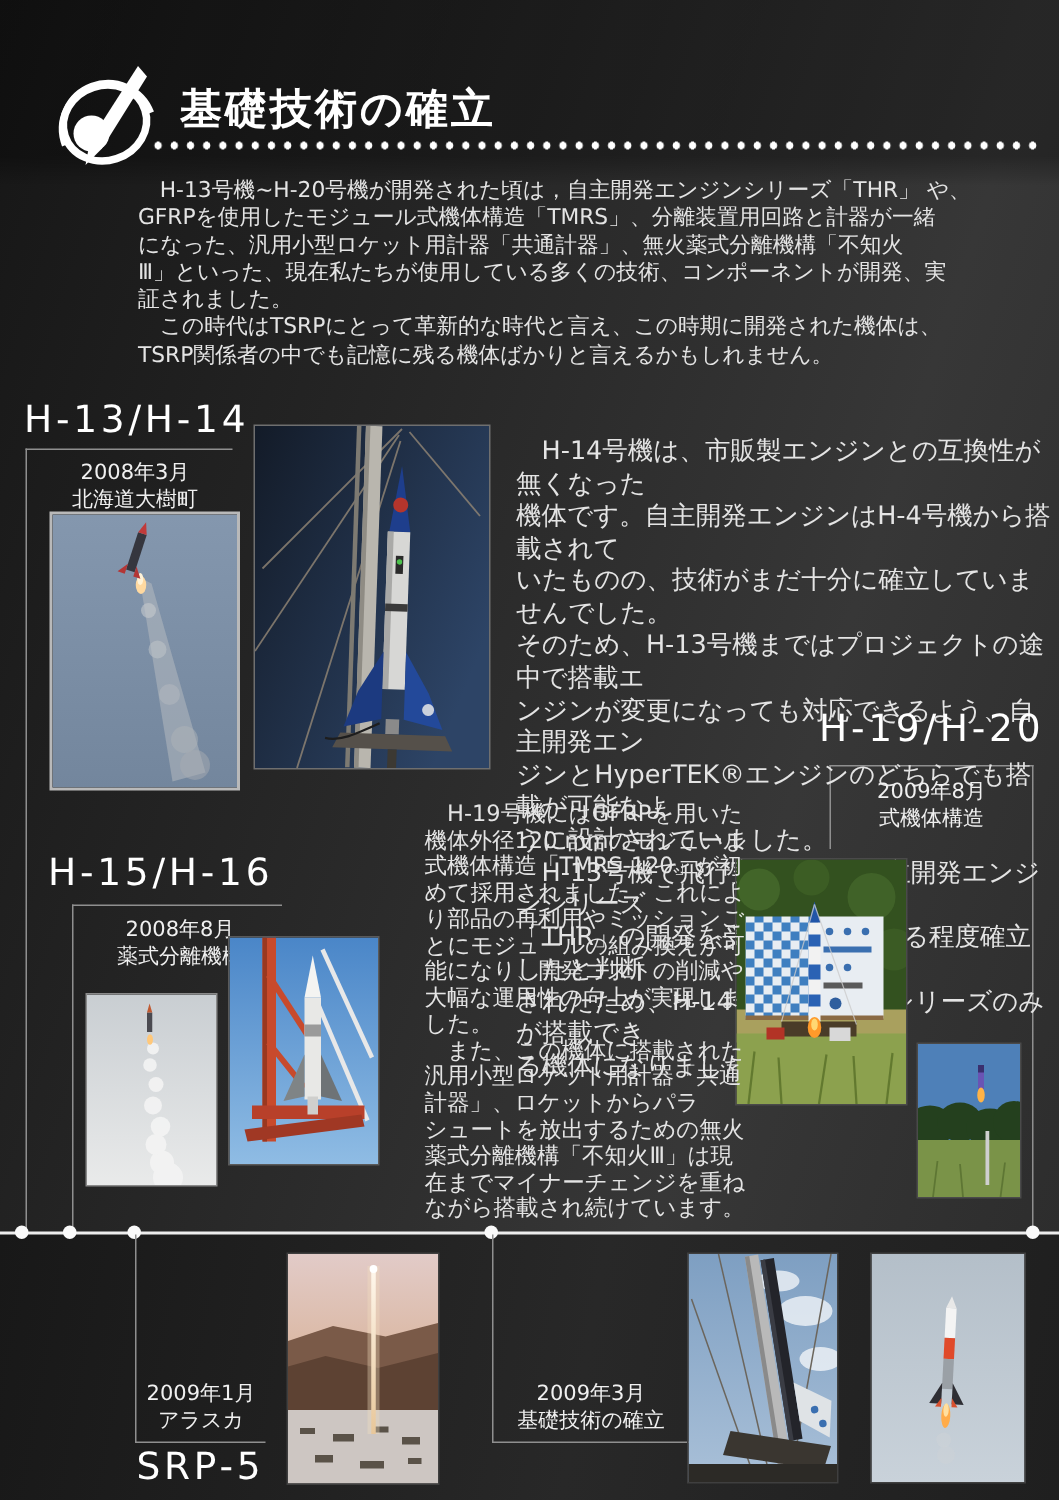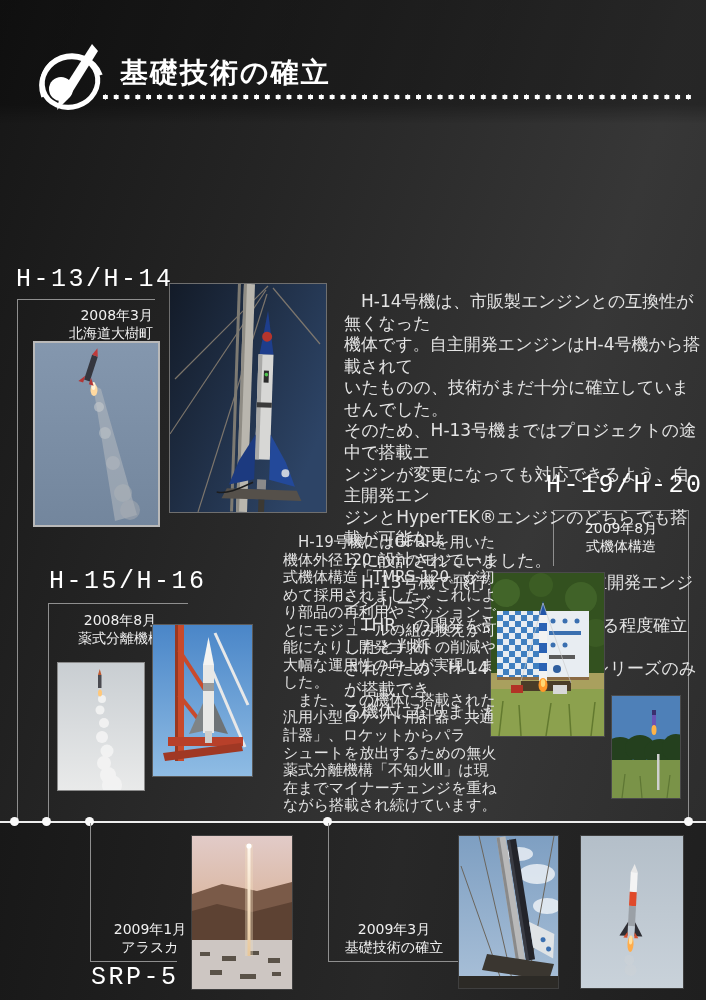--- a/index.html
+++ b/index.html
@@ -5,21 +5,21 @@
   html,body{margin:0;padding:0;background:#000;}
   .page{position:relative;width:706px;height:1000px;overflow:hidden;
     font-family:"DejaVu Sans","Liberation Sans",sans-serif;color:#e8e8e8;
     background:
       linear-gradient(to bottom, rgba(0,0,0,.30) 0, rgba(0,0,0,.30) 104px, rgba(0,0,0,0) 124px),
       linear-gradient(108deg,#161616 0%,#252525 32%,#373737 68%,#2b2b2b 100%);}
   .abs{position:absolute;}
   .title{color:#fff;font-size:28px;font-weight:700;letter-spacing:2px;white-space:nowrap;}
   .dots{background-image:radial-gradient(2.6px 2.6px at 50% 50%, #fff 95%, rgba(255,255,255,0));
     background-size:10.8px 8px;background-repeat:repeat-x;height:8px;}
-  .heading{color:#fff;font-size:25px;letter-spacing:2.5px;white-space:nowrap;font-family:Liberation Mono, monospace;}
+  .heading{color:#fff;font-size:25px;letter-spacing:2.5px;white-space:nowrap;}
   .date{color:#f0f0f0;font-size:14px;line-height:1.32;text-align:center;white-space:pre-line;}
   .body-txt{white-space:pre-line;color:#e4e4e4;}
   .intro{font-size:14.5px;line-height:1.26;}
   .col-r{font-size:17px;line-height:1.27;}
   .col-m{font-size:15px;line-height:1.17;}
   .line{position:absolute;background:#8f8f8f;}
   .tline{position:absolute;left:0;top:821px;width:706px;height:2px;background:#ededed;}
   .node{position:absolute;width:9px;height:9px;border-radius:50%;background:#fafafa;}
   .bstrip{position:absolute;left:0;top:823px;width:706px;height:177px;
     background:linear-gradient(100deg,#181818,#282828 55%,#1f1f1f);}
@@ -35,41 +35,48 @@
 
   <svg class="abs" style="left:34px;top:42px;width:78px;height:74px;" viewBox="0 0 78 74">
     <ellipse cx="36" cy="40" rx="28" ry="25" fill="none" stroke="#fff" stroke-width="5" transform="rotate(-18 36 40)"></ellipse>
     <path d="M9,55 A31,31 0 1 1 67,33" fill="none" stroke="#fff" stroke-width="3.5"></path>
     <circle cx="27" cy="47" r="12" fill="#fff"></circle>
     <polygon points="58,2 64,9 34,57 23,68 26,52" fill="#fff"></polygon>
   </svg>
   <div class="abs title" style="left:120px;top:54px;">基礎技術の確立</div>
   <div class="abs dots" style="left:100px;top:93px;width:592px;"></div>
 
+  <div class="abs body-txt intro" style="left:92px;top:118px;width:606px;">　H-13号機~H-20号機が開発された頃は，自主開発エンジンシリーズ「THR」 や、
+GFRPを使用したモジュール式機体構造「TMRS」、分離装置用回路と計器が一緒
+になった、汎用小型ロケット用計器「共通計器」、無火薬式分離機構「不知火
+Ⅲ」といった、現在私たちが使用している多くの技術、コンポーネントが開発、実
+証されました。
+　この時代はTSRPにとって革新的な時代と言え、この時期に開発された機体は、
+TSRP関係者の中でも記憶に残る機体ばかりと言えるかもしれません。</div>
 
   <div class="line" style="left:17px;top:299px;width:138px;height:1px;"></div>
   <div class="line" style="left:17px;top:299px;width:1px;height:523px;"></div>
   <div class="line" style="left:48px;top:603px;width:140px;height:1px;"></div>
   <div class="line" style="left:48px;top:603px;width:1px;height:219px;"></div>
   <div class="line" style="left:553px;top:510px;width:136px;height:1px;"></div>
   <div class="line" style="left:553px;top:510px;width:1px;height:56px;"></div>
   <div class="line" style="left:688px;top:510px;width:1px;height:312px;"></div>
   <div class="tline"></div>
   <div class="node" style="left:10px;top:817px;"></div>
   <div class="node" style="left:42px;top:817px;"></div>
   <div class="node" style="left:85px;top:817px;"></div>
   <div class="node" style="left:323px;top:817px;"></div>
   <div class="node" style="left:684px;top:817px;"></div>
   <div class="line" style="left:90px;top:823px;width:1px;height:139px;"></div>
   <div class="line" style="left:90px;top:961px;width:87px;height:1px;"></div>
   <div class="line" style="left:328px;top:823px;width:1px;height:139px;"></div>
   <div class="line" style="left:328px;top:961px;width:131px;height:1px;"></div>
 
   <div class="abs heading" style="left:16px;top:265px;">H-13/H-14</div>
-  <div class="abs date" style="left:27px;top:306px;width:126px;text-align:right;">2008年3月
+  <div class="abs date" style="left:27px;top:306px;width:126px;">2008年3月
 北海道大樹町</div>
 
   <div class="photo" style="left:33px;top:341px;width:123px;height:182px;border:2px solid #b9b9b9;">
     <svg viewBox="0 0 123 182" preserveAspectRatio="none">
       <defs>
           <linearGradient id="g1" x1="0" y1="0" x2="0" y2="1">
         <stop offset="0" stop-color="#8497ae"></stop>
             <stop offset="1" stop-color="#73869d"></stop>
           </linearGradient>
         </defs>
@@ -229,21 +236,21 @@
 大幅な運用性の向上が実現しま
 した。
 　また、この機体に搭載された
 汎用小型ロケット用計器「共通
 計器」、ロケットからパラ
 シュートを放出するための無火
 薬式分離機構「不知火Ⅲ」は現
 在までマイナーチェンジを重ね
 ながら搭載され続けています。</div>
 
-  <div class="abs heading" style="left:49px;top:567px;">H-15/H-16</div>
+  <div class="abs heading" style="left:32px;top:567px;">H-15/H-16</div>
   <div class="abs date" style="left:58px;top:611px;width:124px;">2008年8月
 薬式分離機構</div>
 
   <div class="photo" style="left:57px;top:662px;width:86px;height:127px;border:1px solid #8a8a8a;">
     <svg viewBox="0 0 86 127" preserveAspectRatio="none">
       <defs>
           <linearGradient id="g3" x1="0" y1="0" x2="0" y2="1">
         <stop offset="0" stop-color="#c9ced2"></stop>
             <stop offset="1" stop-color="#e9eaea"></stop>
           </linearGradient>
@@ -286,21 +293,21 @@
       <polygon points="10,128 88,118 90,126 12,136" fill="#a03824"></polygon>
       <polygon points="50,40 61,40 55.5,12" fill="#f4f4f2"></polygon>
       <rect x="50" y="40" width="11" height="68" fill="#e8e8e6"></rect>
       <rect x="50" y="58" width="11" height="8" fill="#9a9a9a"></rect>
       <polygon points="50,78 50,106 36,109" fill="#7f8486"></polygon>
       <polygon points="61,78 61,106 75,109" fill="#6e7376"></polygon>
       <rect x="52" y="106" width="7" height="12" fill="#cfcfcd"></rect>
     </svg>
   </div>
 
-  <div class="abs date" style="left:94px;top:920px;width:80px;margin-left:16px;">2009年1月
+  <div class="abs date" style="left:94px;top:920px;width:80px;">2009年1月
 アラスカ</div>
   <div class="abs heading" style="left:91px;top:963px;">SRP-5</div>
 
   <div class="photo" style="left:191px;top:835px;width:100px;height:153px;border:1px solid #3f3f3f;">
     <svg viewBox="0 0 100 153" preserveAspectRatio="none">
       <defs>
         <linearGradient id="g5" x1="0" y1="0" x2="0" y2="1">
           <stop offset="0" stop-color="#e2cbc8"></stop>
             <stop offset="1" stop-color="#d9b49b"></stop>
           </linearGradient>

